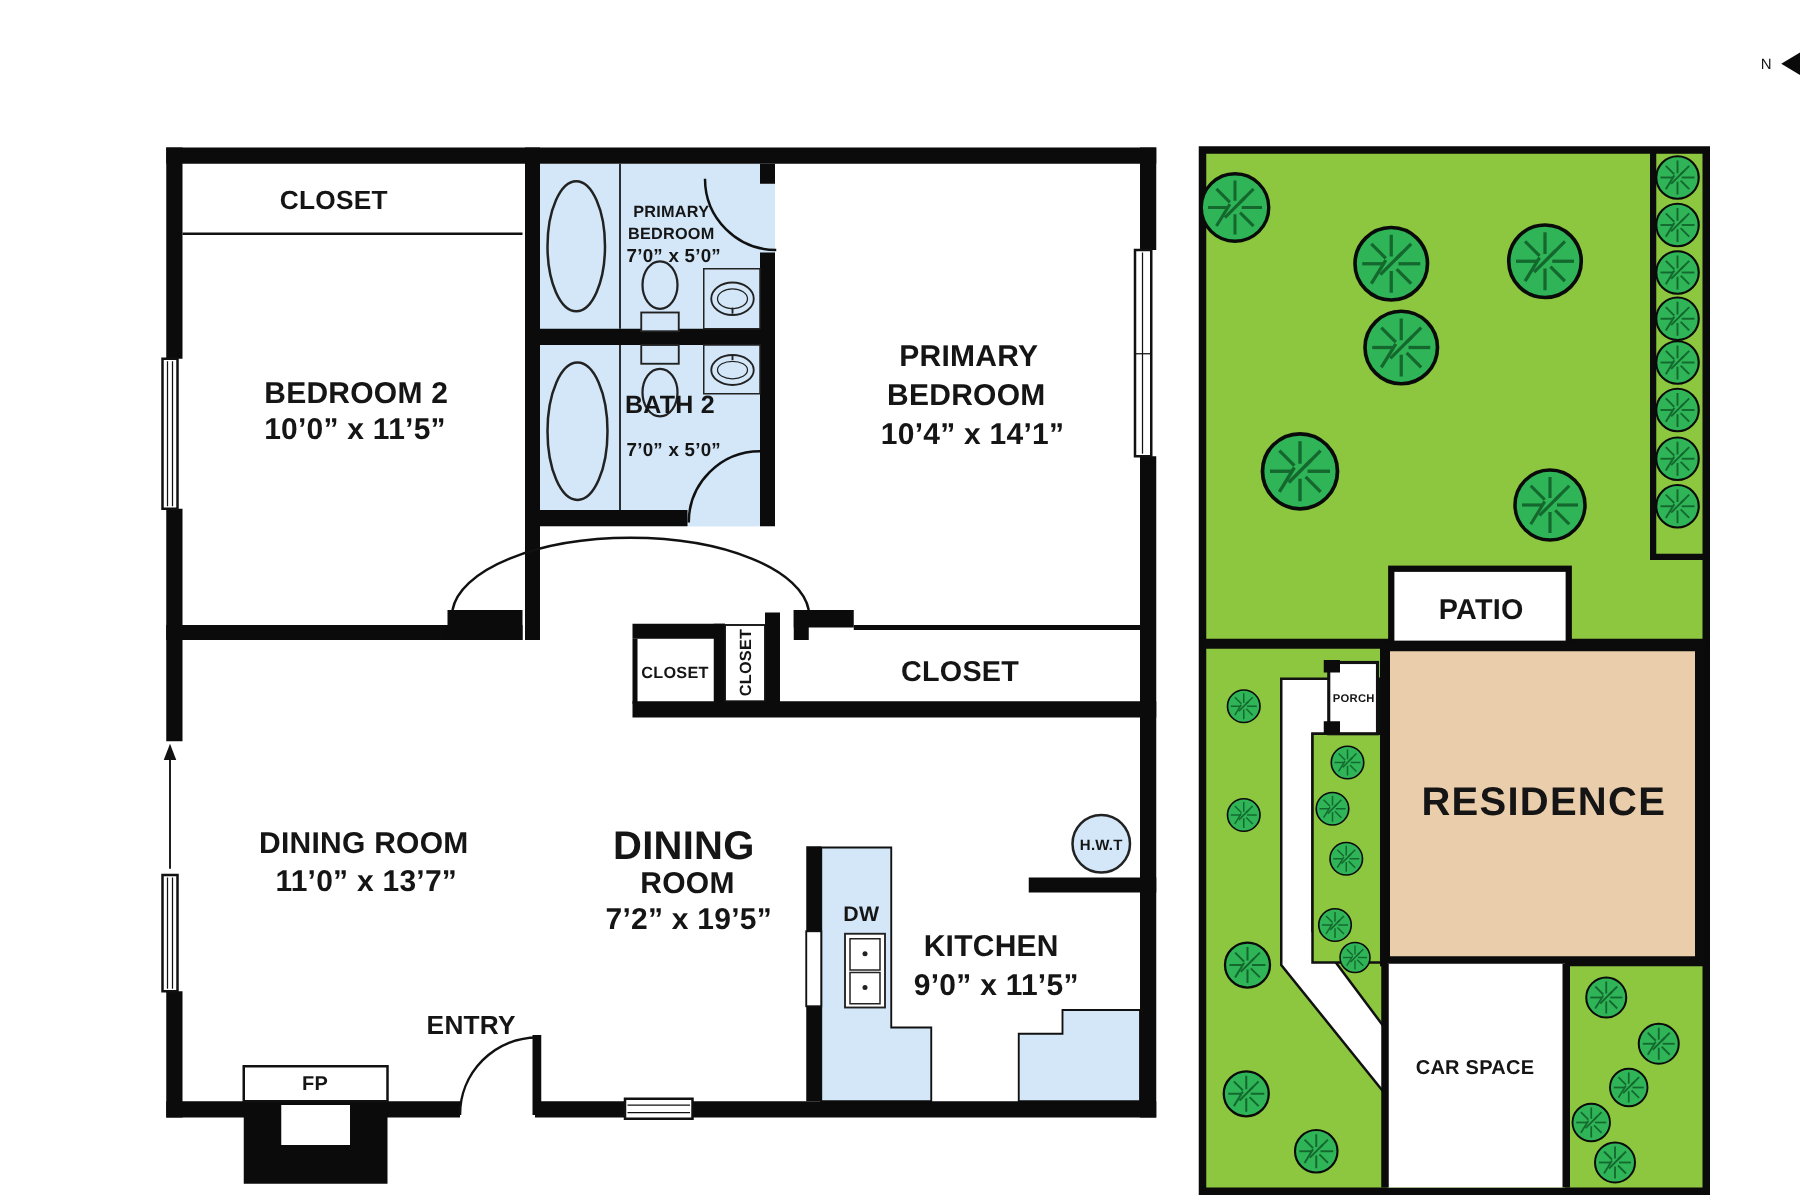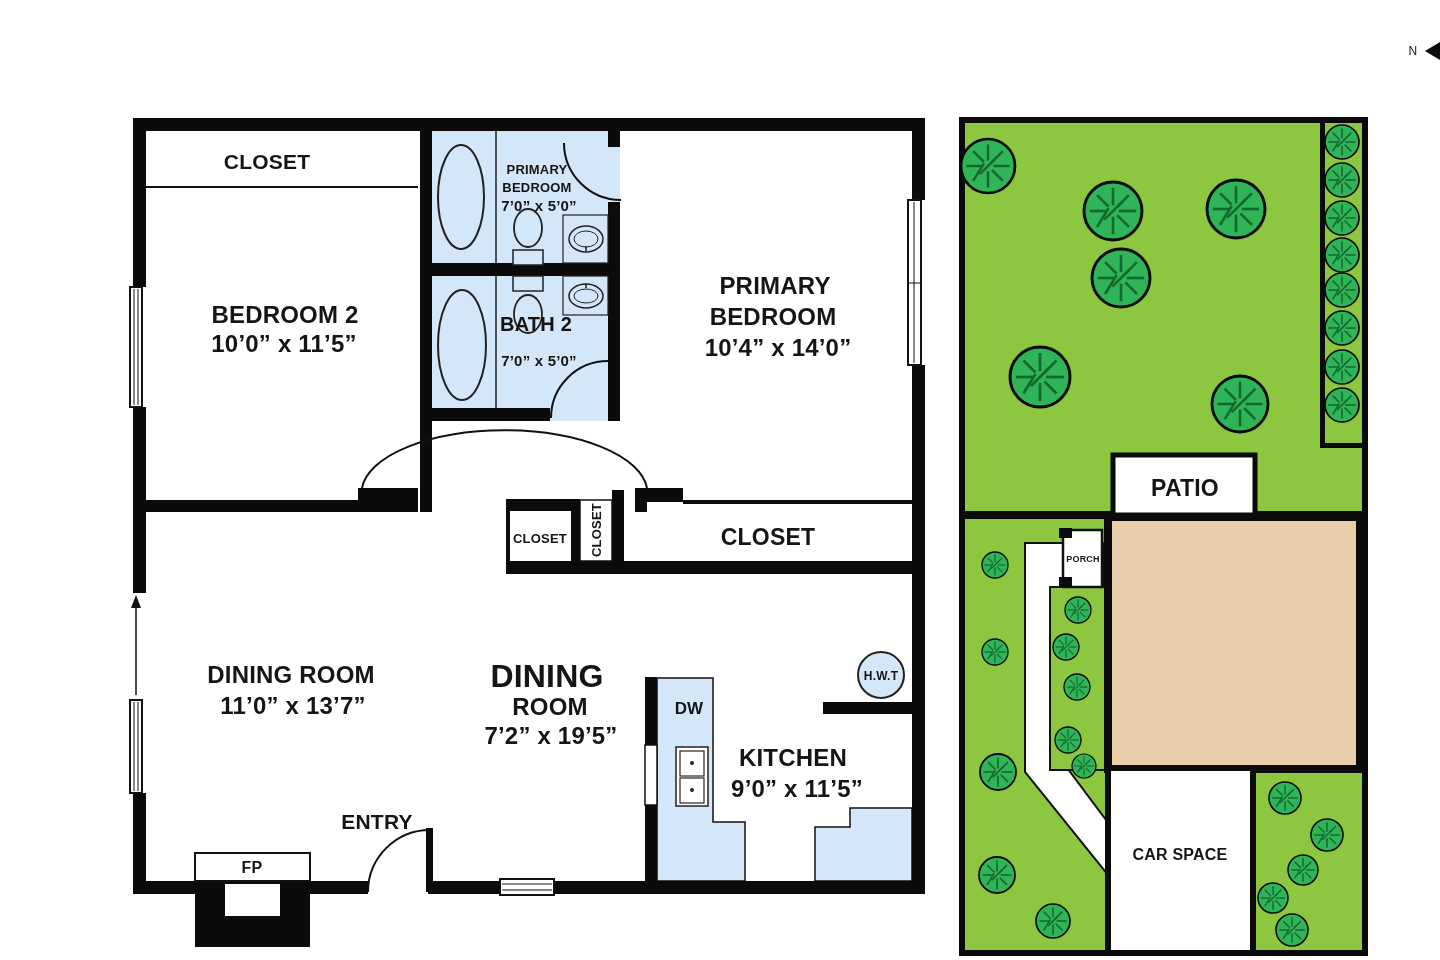--- a/index.html
+++ b/index.html
@@ -216,39 +216,40 @@
 
   <div class="lbl" style="left:537px;top:169px;font-size:13px">PRIMARY</div>
   <div class="lbl" style="left:537px;top:187px;font-size:13px">BEDROOM</div>
   <div class="lbl" style="left:539px;top:205px;font-size:15px">7’0” x 5’0”</div>
 
   <div class="lbl" style="left:536px;top:324px;font-size:20px">BATH 2</div>
   <div class="lbl" style="left:539px;top:360px;font-size:15px">7’0” x 5’0”</div>
 
   <div class="lbl" style="left:775px;top:286px;font-size:24px">PRIMARY</div>
   <div class="lbl" style="left:773px;top:317px;font-size:24px">BEDROOM</div>
-  <div class="lbl" style="left:778px;top:348px;font-size:24px">10’4” x 14’0”</div>
+  <div class="lbl" style="left:778px;top:348px;font-size:24px">10’4” x 14’1”</div>
 
   <div class="lbl" style="left:540px;top:538px;font-size:13px">CLOSET</div>
   <div class="lbl rot" style="left:596px;top:530px;font-size:13px">CLOSET</div>
   <div class="lbl" style="left:768px;top:537px;font-size:23px">CLOSET</div>
 
   <div class="lbl" style="left:291px;top:675px;font-size:24px">DINING ROOM</div>
   <div class="lbl" style="left:293px;top:706px;font-size:24px">11’0” x 13’7”</div>
 
   <div class="lbl" style="left:547px;top:676px;font-size:32px">DINING</div>
   <div class="lbl" style="left:550px;top:707px;font-size:24px">ROOM</div>
   <div class="lbl" style="left:551px;top:736px;font-size:24px">7’2” x 19’5”</div>
 
   <div class="lbl" style="left:793px;top:758px;font-size:24px">KITCHEN</div>
   <div class="lbl" style="left:797px;top:789px;font-size:24px">9’0” x 11’5”</div>
 
   <div class="lbl" style="left:377px;top:821px;font-size:21px">ENTRY</div>
   <div class="lbl" style="left:252px;top:868px;font-size:16px">FP</div>
-  <div class="lbl" style="left:689px;top:708px;font-size:17px">DW</div>
+  <div class="lbl" style="left:689px;top:731px;font-size:17px">DW</div>
   <div class="lbl" style="left:881px;top:676px;font-size:12px">H.W.T</div>
 
   <div class="lbl" style="left:1185px;top:488px;font-size:23px">PATIO</div>
   <div class="lbl" style="left:1083px;top:559px;font-size:9px">PORCH</div>
+  <div class="lbl" style="left:1235px;top:641px;font-size:32px;letter-spacing:1px">RESIDENCE</div>
   <div class="lbl" style="left:1180px;top:855px;font-size:16px">CAR SPACE</div>
 
   <div class="lbl" style="left:1413px;top:51px;font-size:12px;font-weight:400">N</div>
 </div>
 
 </body></html>

